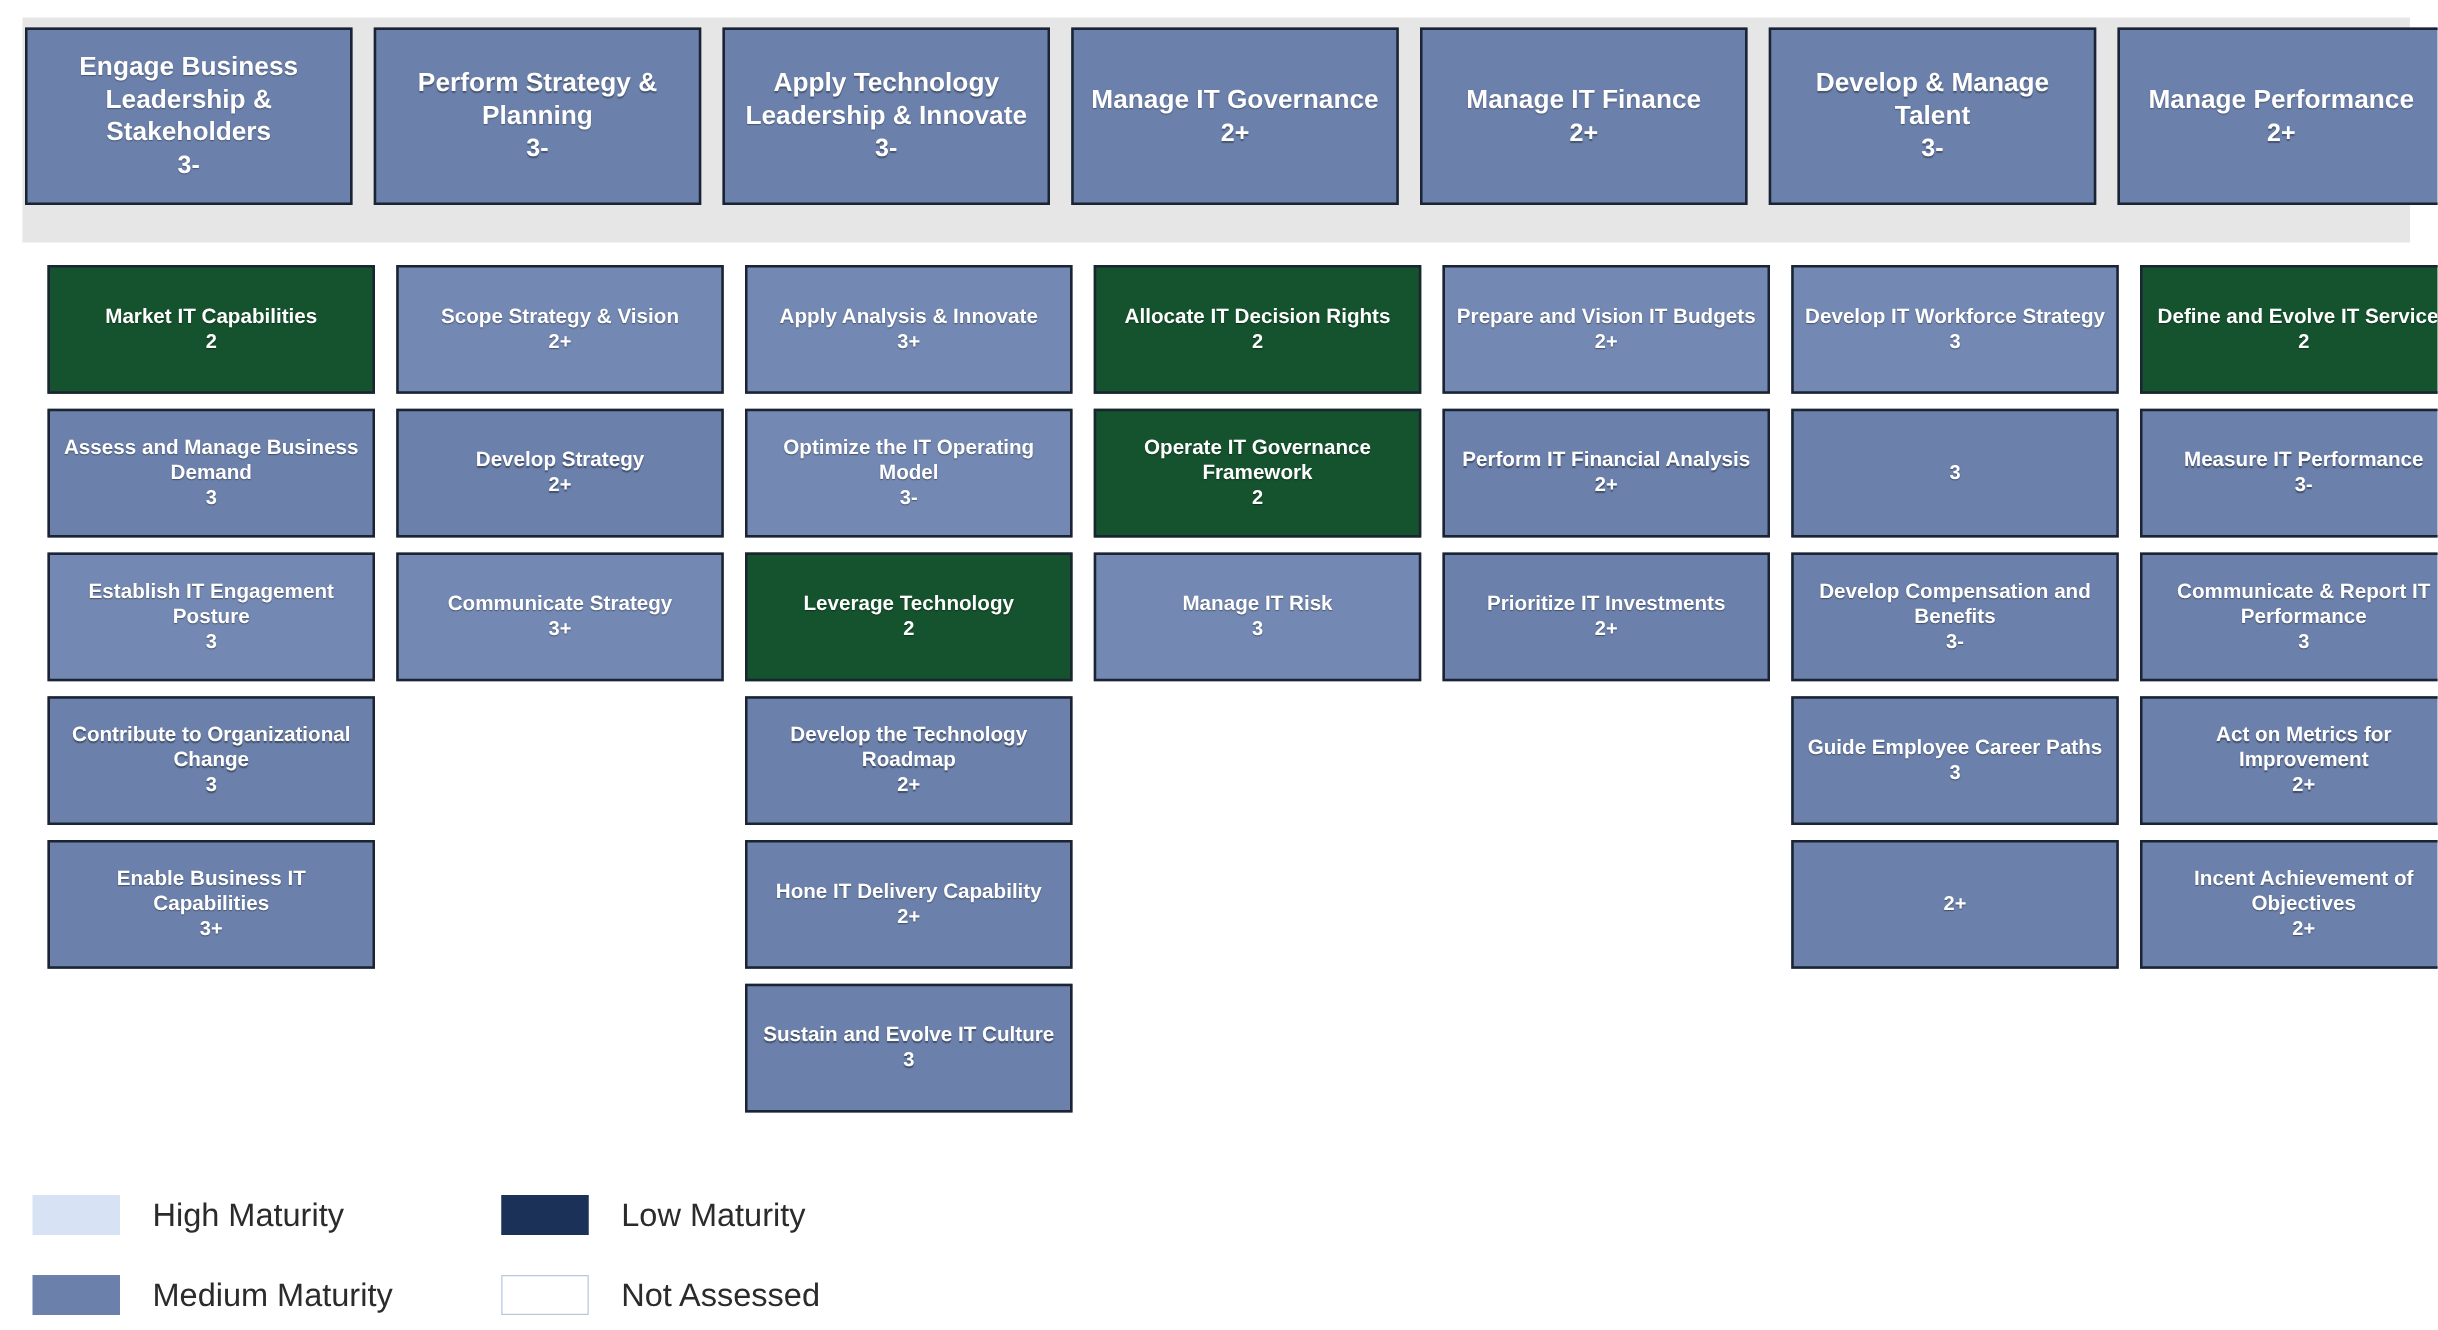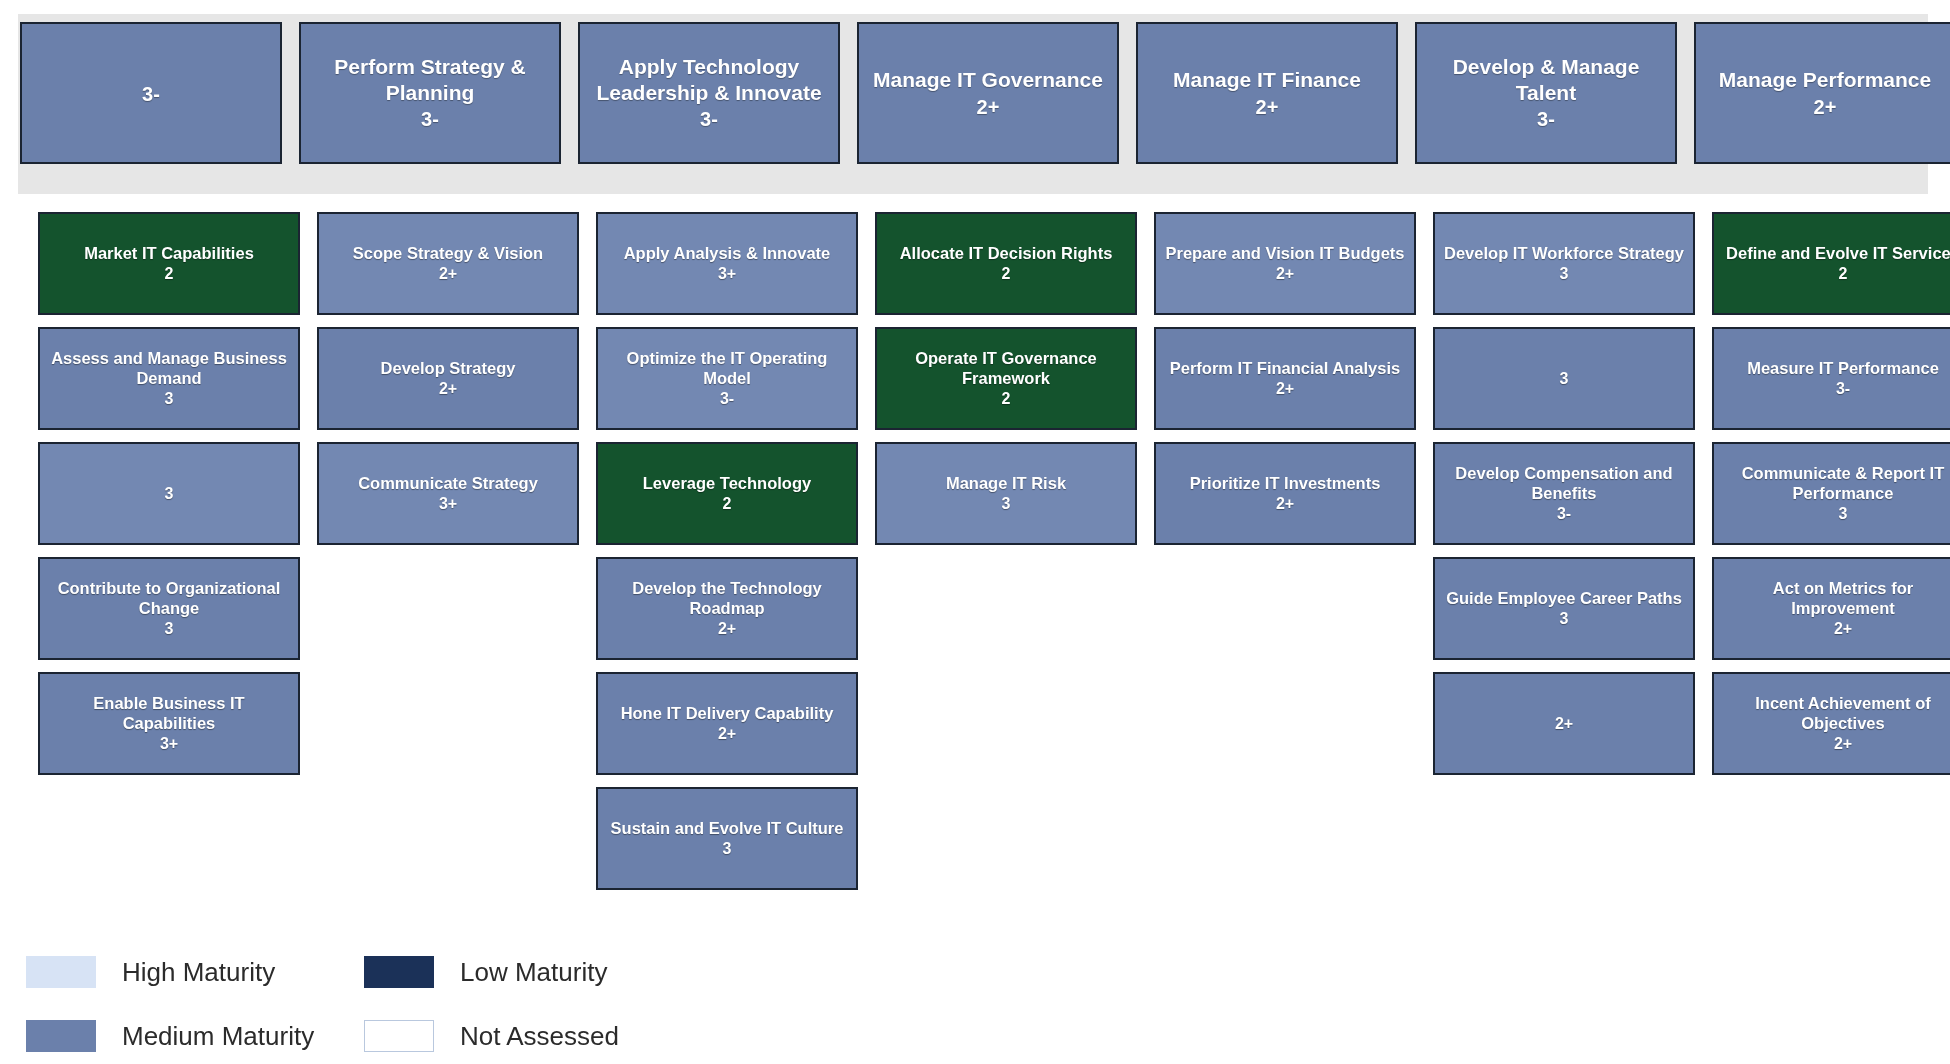--- a/index.html
+++ b/index.html
@@ -115,21 +115,21 @@
   }
   .legend-row {
     display: flex;
     align-items: center;
     height: 64px;
   }
   .legend-item {
     display: flex;
     align-items: center;
   }
-  .legend-item.first { width: 338px; }
+  .legend-item.first { width: 375px; }
   .legend-swatch {
     width: 70px;
     height: 32px;
     box-sizing: border-box;
     margin-right: 26px;
     border: 1px solid transparent;
   }
   .legend-swatch.sw-high { background: #d7e3f5; }
   .legend-swatch.sw-medium { background: #6b80ab; }
   .legend-swatch.sw-low { background: #1b3158; }
@@ -141,20 +141,21 @@
   }
 </style>
 </head>
 <body>
 
 <div id="board">
 
   <div class="header-band"></div>
   <div class="header-band-inner">
       <div class="hdr-cell medium">
+        <div>Engage Business Leadership &amp; Stakeholders</div>
         <div class="score">3-</div>
       </div>
       <div class="hdr-cell medium">
         <div>Perform Strategy &amp; Planning</div>
         <div class="score">3-</div>
       </div>
       <div class="hdr-cell medium">
         <div>Apply Technology Leadership &amp; Innovate</div>
         <div class="score">3-</div>
       </div>
@@ -180,20 +181,21 @@
       <div class="col">
         <div class="cell low">
           <div>Market IT Capabilities</div>
           <div class="score">2</div>
         </div>
         <div class="cell medium">
           <div>Assess and Manage Business Demand</div>
           <div class="score">3</div>
         </div>
         <div class="cell medium-light">
+          <div>Establish IT Engagement Posture</div>
           <div class="score">3</div>
         </div>
         <div class="cell medium">
           <div>Contribute to Organizational Change</div>
           <div class="score">3</div>
         </div>
         <div class="cell medium">
           <div>Enable Business IT Capabilities</div>
           <div class="score">3+</div>
         </div>

